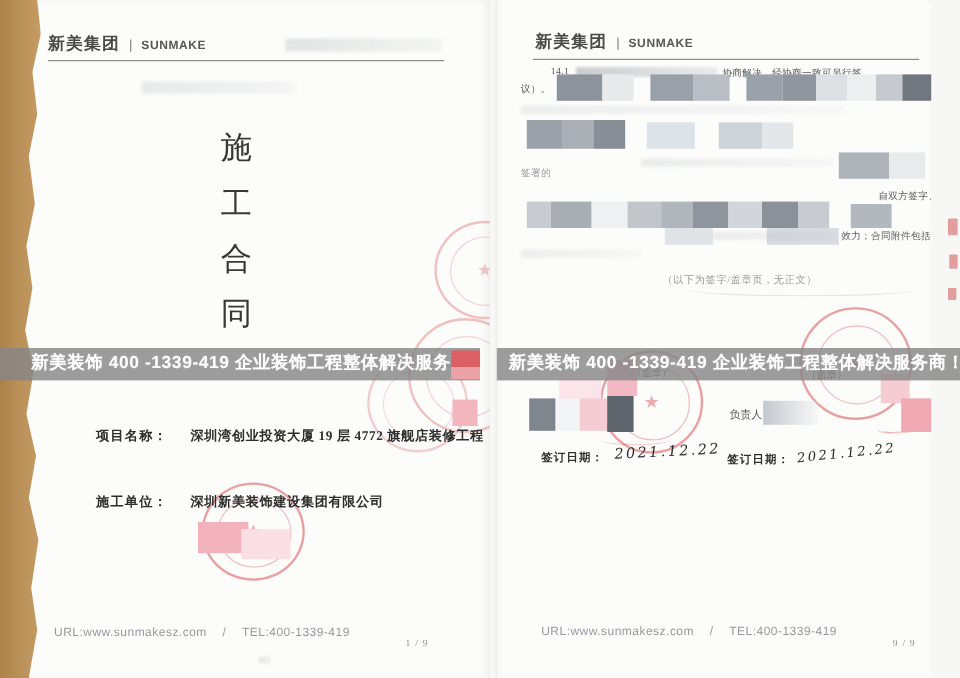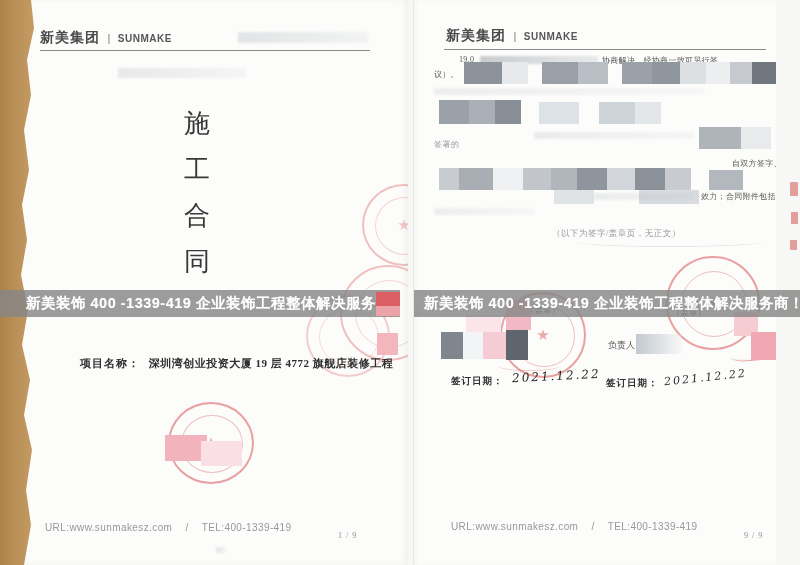--- a/index.html
+++ b/index.html
@@ -23,21 +23,21 @@
   
   .banner{position:absolute;top:290px;height:27px;z-index:8;background:rgba(134,134,134,.82);
     color:#fff;font-family:"Liberation Sans","DejaVu Sans",sans-serif;font-weight:bold;
     font-size:14.5px;line-height:27px;white-space:nowrap;letter-spacing:.5px;
     text-shadow:0 0 1px rgba(255,255,255,.4);}
   
   .tchar{position:absolute;left:182px;width:30px;text-align:center;font-size:26px;color:#383838;
     font-weight:500;letter-spacing:0;z-index:3;}
   
   .frow{position:absolute;z-index:3;white-space:nowrap;font-size:11px;font-weight:bold;color:#2e2e2e;}
-  .frow .lbl{letter-spacing:1px;margin-right:6px;}
+  .frow .lbl{letter-spacing:1px;margin-right:16px;}
   .frow .val{letter-spacing:.5px;}
   
   .stamp{position:absolute;border-radius:50%;border:2.5px solid rgba(213,76,76,.52);z-index:2;filter:blur(.5px);}
   .stamp::before{content:"";position:absolute;left:14%;top:14%;width:72%;height:72%;
     border-radius:50%;border:1px solid rgba(213,76,76,.35);}
   .stamp .star{position:absolute;left:50%;top:50%;transform:translate(-50%,-52%);
     color:rgba(213,76,76,.45);font-size:15px;font-family:"DejaVu Sans",sans-serif;}
   .stamp.faint{opacity:.65;}
   
   .mz{position:absolute;z-index:3;}
@@ -94,20 +94,24 @@
     <div class="stamp faint" style="left:306px;top:295px;width:80px;height:78px;opacity:.5;"></div>
 
     <div class="stamp" style="left:168px;top:402px;width:82px;height:78px;">
         <span class="star">★</span>
       </div>
 
     <div class="frow" style="left:80px;top:356px;">
       <span class="lbl">项目名称：</span>
       <span class="val">深圳湾创业投资大厦 19 层 4772 旗舰店装修工程</span>
     </div>
+    <div class="frow" style="left:80px;top:411px;">
+      <span class="lbl">施工单位：</span>
+      <span class="val">深圳新美装饰建设集团有限公司</span>
+    </div>
 
     <div class="pk" style="left:165px;top:435px;width:42px;height:26px;background:#f2b3bc;"></div>
     <div class="pk" style="left:201px;top:441px;width:41px;height:25px;background:#fae0e4;"></div>
 
     <div class="banner" style="left:0;width:400px;padding-left:26px;box-sizing:border-box;">
       <span>新美装饰 400 -1339-419 企业装饰工程整体解决服务商！</span>
     </div>
     <div class="pk" style="left:376px;top:292px;width:24px;height:14px;background:#dc5f66;z-index:10;"></div>
     <div class="pk" style="left:376px;top:306px;width:24px;height:10px;background:#eba3a8;z-index:10;"></div>
     <div class="pk" style="left:377px;top:333px;width:21px;height:22px;background:#f3b6bd;"></div>
@@ -122,21 +126,21 @@
   </div>
 
   <div class="page right">
     <div class="brand" style="left:32px;top:26px;">
       <span class="cn">新美集团</span>
       <span class="sep">|</span>
       <span class="en">SUNMAKE</span>
     </div>
     <div class="brandline" style="left:30px;top:49px;width:322px;"></div>
 
-    <div class="clausetext" style="left:45px;top:55px;">19.0</div>
+    <div class="clausetext" style="left:45px;top:55px;">14.1</div>
     <div class="blurline" style="left:66px;top:56px;width:118px;height:8px;"></div>
     <div class="clausetext" style="left:188px;top:55px;">协商解决，经协商一致可另行签</div>
     <div class="clausetext" style="left:20px;top:69px;">议）。</div>
 
     <div class="mz" style="left:50px;top:62px;width:38px;height:22px;background:#8d939a;"></div>
     <div class="mz" style="left:88px;top:62px;width:26px;height:22px;background:#e7e9ea;"></div>
     <div class="mz" style="left:128px;top:62px;width:36px;height:22px;background:#99a0a7;"></div>
     <div class="mz" style="left:164px;top:62px;width:30px;height:22px;background:#b9bec4;"></div>
     <div class="mz" style="left:208px;top:62px;width:30px;height:22px;background:#9aa1a8;"></div>
     <div class="mz" style="left:238px;top:62px;width:28px;height:22px;background:#8f969d;"></div>

